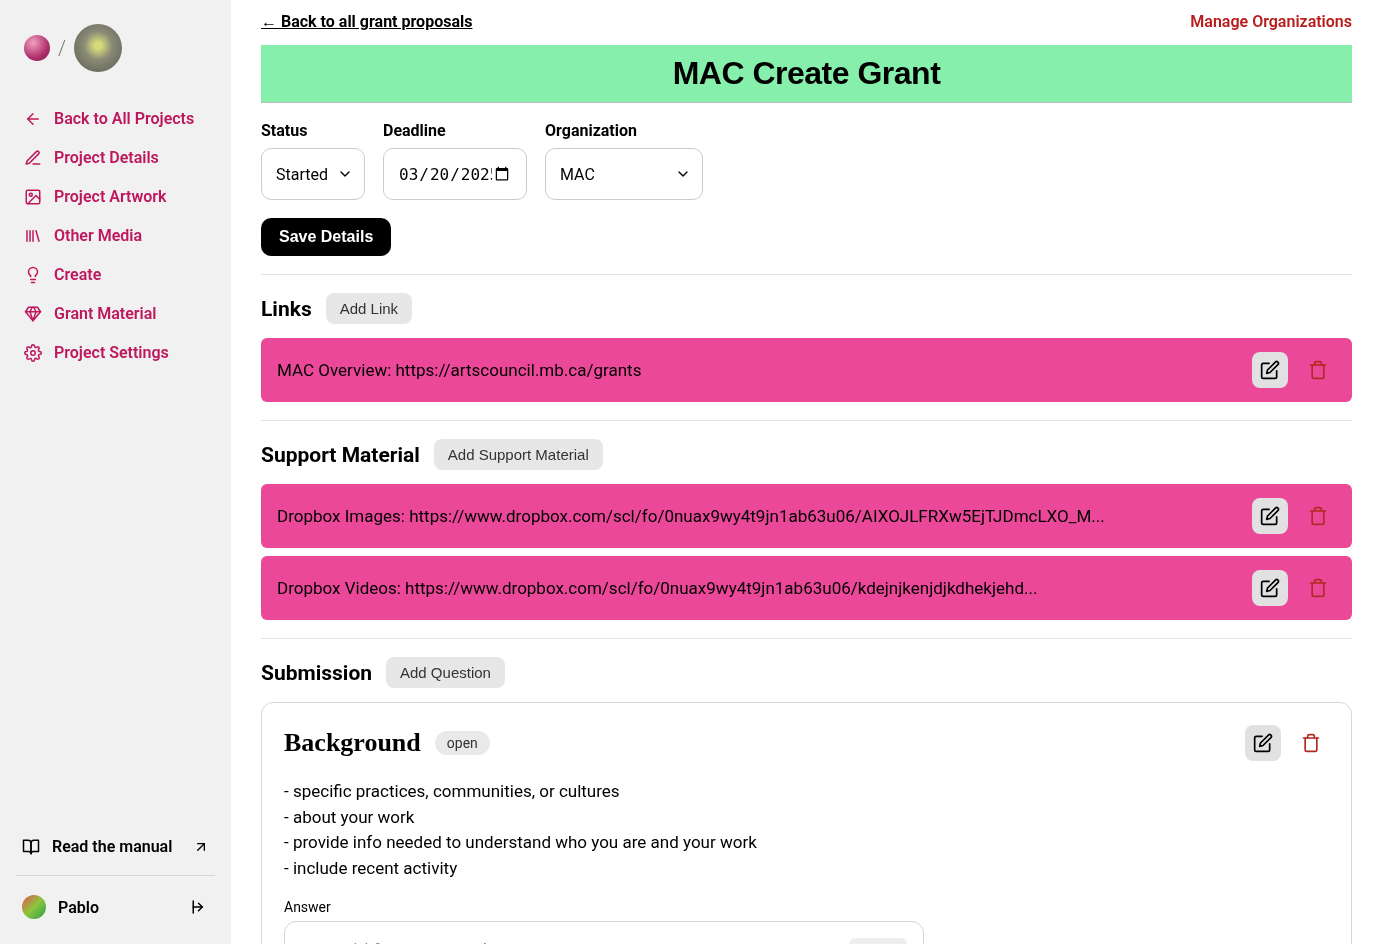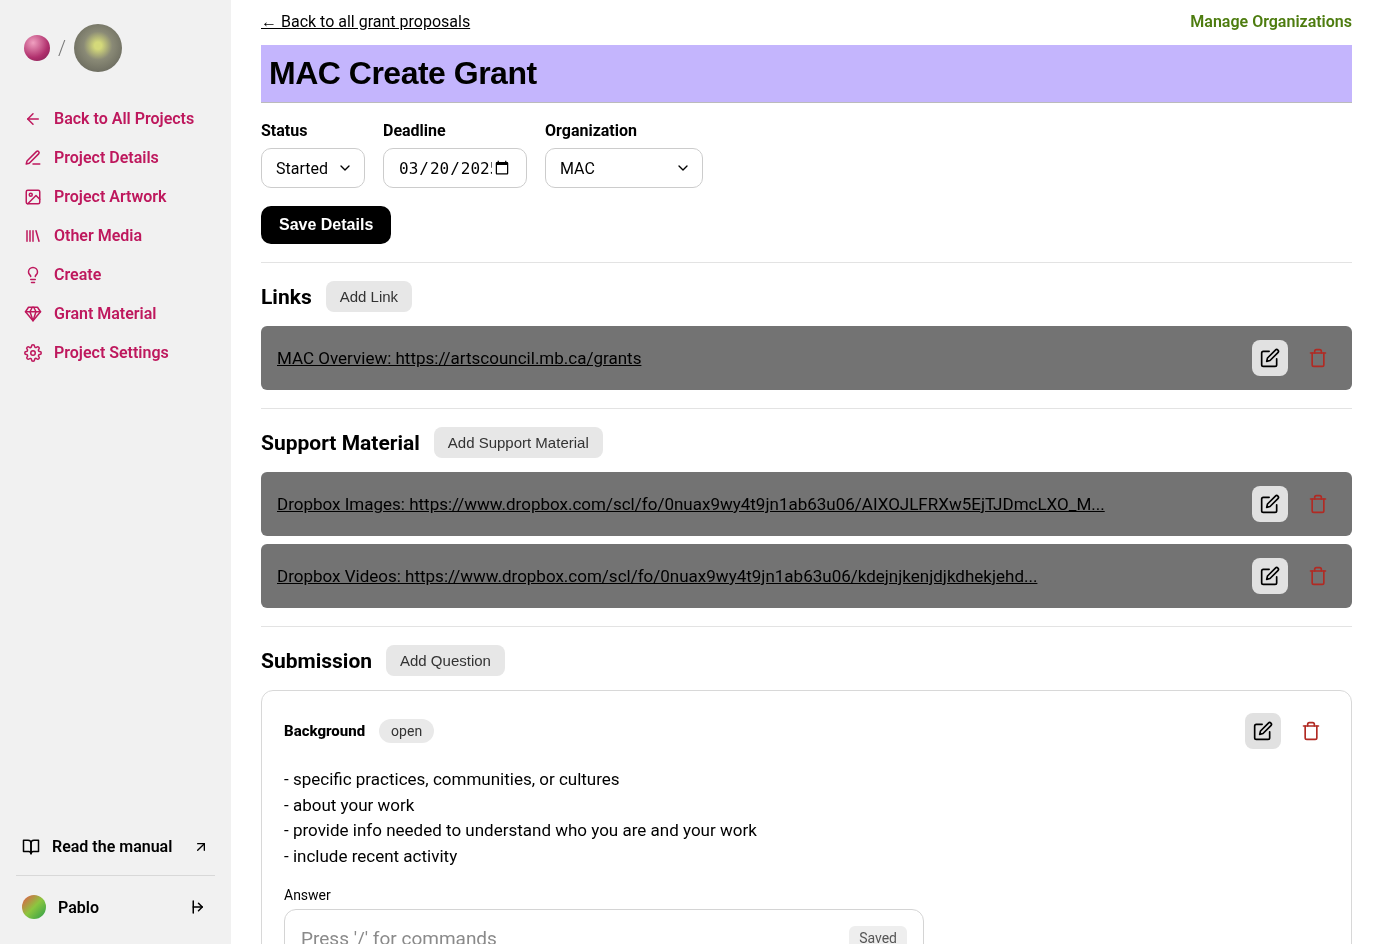--- a/index.html
+++ b/index.html
@@ -14,46 +14,46 @@
 .nav-item { display: flex; align-items: center; gap: 12px; padding: 9px 8px; border-radius: 6px; cursor: pointer; font-weight: 600; font-size: 16px; color: #be185d; }
 .nav-item .icon { width: 18px; height: 18px; flex-shrink: 0; }
 .sidebar-bottom { margin-top: auto; display: flex; flex-direction: column; gap: 4px; }
 .bottom-item { display: flex; align-items: center; gap: 12px; padding: 9px 6px; font-weight: 600; font-size: 16px; cursor: pointer; }
 .bottom-item .trail { margin-left: auto; }
 .divider { height: 1px; background: #d8d8d8; margin: 6px 0; }
 .user-avatar { width: 24px; height: 24px; border-radius: 50%; background: linear-gradient(135deg, #e8534a, #8cc63f, #2a9d4a); }
 
 .main { flex: 1; padding: 12px 48px 0 30px; overflow-y: auto; }
 .top-row { display: flex; justify-content: space-between; align-items: center; margin-bottom: 14px; }
-.back-link { color: #000; text-decoration: underline; font-size: 16px; cursor: pointer; }
-.manage-link { color: #4d7c0f; font-weight: 600; cursor: pointer; }
-.title-input { width: 100%; background: #c4b5fd; border: none; border-bottom: 1px solid #bbb; padding: 10px 8px; font-size: 32px; font-weight: 800; letter-spacing: -0.5px; margin-bottom: 18px; }
+.back-link { color: #000; text-decoration: underline; font-size: 16px; cursor: pointer; font-weight: bold; }
+.manage-link { color: #b91c1c; font-weight: 600; cursor: pointer; }
+.title-input { width: 100%; background: #86efac; border: none; border-bottom: 1px solid #bbb; padding: 10px 8px; font-size: 32px; font-weight: 800; letter-spacing: -0.5px; margin-bottom: 18px; text-align: center; }
 .details-row { display: flex; gap: 18px; margin-bottom: 18px; }
 .field-group { display: flex; flex-direction: column; gap: 8px; }
 .field-label { font-weight: 700; font-size: 16px; }
 .select-wrap { position: relative; }
-select, input[type="date"] { border: 1px solid #ccc; border-radius: 10px; padding: 9px 36px 9px 14px; font-size: 16px; background: #fff; appearance: none; height: 40px; font-family: inherit; }
+select, input[type="date"] { border: 1px solid #ccc; border-radius: 10px; padding: 9px 36px 9px 14px; font-size: 16px; background: #fff; appearance: none; height: 52px; font-family: inherit; }
 input[type="date"] { padding: 9px 14px; width: 144px; font-family: monospace; }
 .chevron { position: absolute; right: 12px; top: 50%; transform: translateY(-50%); pointer-events: none; }
 .save-btn { background: #000; color: #fff; border: none; border-radius: 10px; padding: 10px 18px; font-size: 16px; font-weight: 600; cursor: pointer; }
 .hr { border: none; border-top: 1px solid #e3e3e3; margin: 18px 0; }
 
 .section-header { display: flex; align-items: center; gap: 14px; margin-bottom: 14px; }
 .section-title { font-size: 21px; font-weight: 700; }
 .pill-btn { background: #e7e7e7; border: none; border-radius: 8px; padding: 7px 14px; font-size: 15px; font-weight: 500; cursor: pointer; color: #333; }
 
-.row-item { background: #737373; border-radius: 6px; padding: 14px 16px; display: flex; align-items: center; gap: 12px; margin-bottom: 8px; text-decoration: underline; }
+.row-item { background: #ec4899; border-radius: 6px; padding: 14px 16px; display: flex; align-items: center; gap: 12px; margin-bottom: 8px; }
 .row-text { flex: 1; font-size: 17px; color: #000; white-space: nowrap; overflow: hidden; text-overflow: ellipsis; }
 .icon-btn { width: 36px; height: 36px; border-radius: 8px; background: #e1e1e1; display: flex; align-items: center; justify-content: center; cursor: pointer; border: none; }
 .icon-btn.ghost { background: transparent; }
 .icon-btn svg { width: 20px; height: 20px; }
 
 .question-card { border: 1px solid #d8d8d8; border-radius: 12px; padding: 22px 22px 30px 22px; }
 .question-head { display: flex; align-items: center; gap: 14px; margin-bottom: 18px; }
-.question-title { font-size: 15px; font-weight: 800; }
+.question-title { font-size: 26px; font-weight: 800; font-family: Liberation Serif, serif; }
 .badge { background: #e9e9e9; border-radius: 14px; padding: 4px 12px; font-size: 14px; color: #333; }
 .question-head .actions { margin-left: auto; display: flex; gap: 12px; }
 .question-body p { font-size: 17px; line-height: 1.5; margin-bottom: 0; }
 .answer-label { font-size: 14px; color: #000000; margin-top: 18px; margin-bottom: 6px; }
 .answer-box { border: 1px solid #d4d4d4; border-radius: 12px; padding: 16px 16px; display: flex; align-items: center; max-width: 640px; }
 .answer-placeholder { color: #8a8a8a; font-size: 19px; flex: 1; }
 .saved-pill { background: #eee; border-radius: 6px; padding: 4px 10px; font-size: 14px; color: #555; }
 
 svg { stroke: currentColor; fill: none; stroke-width: 2; stroke-linecap: round; stroke-linejoin: round; }
 .trash-red { color: #b12a23; }

